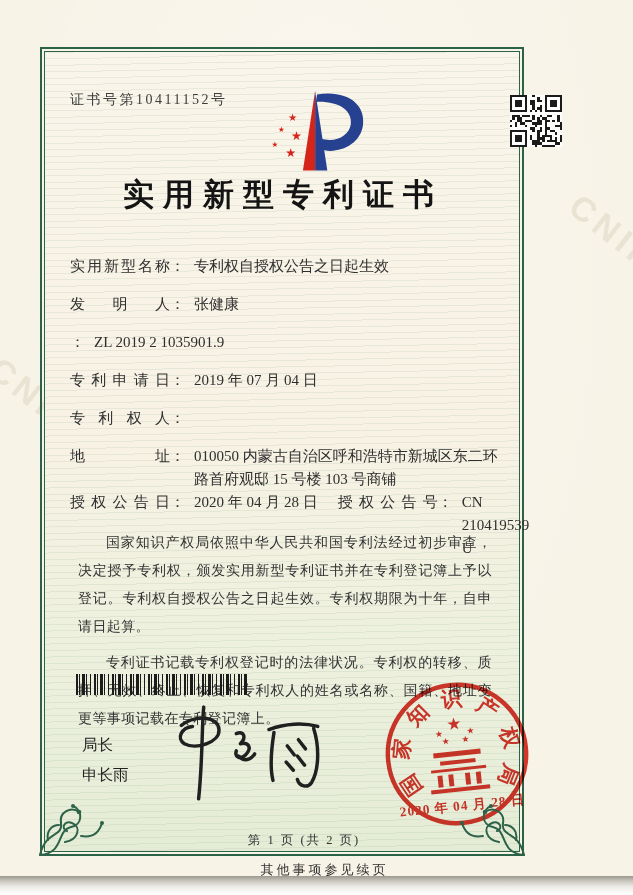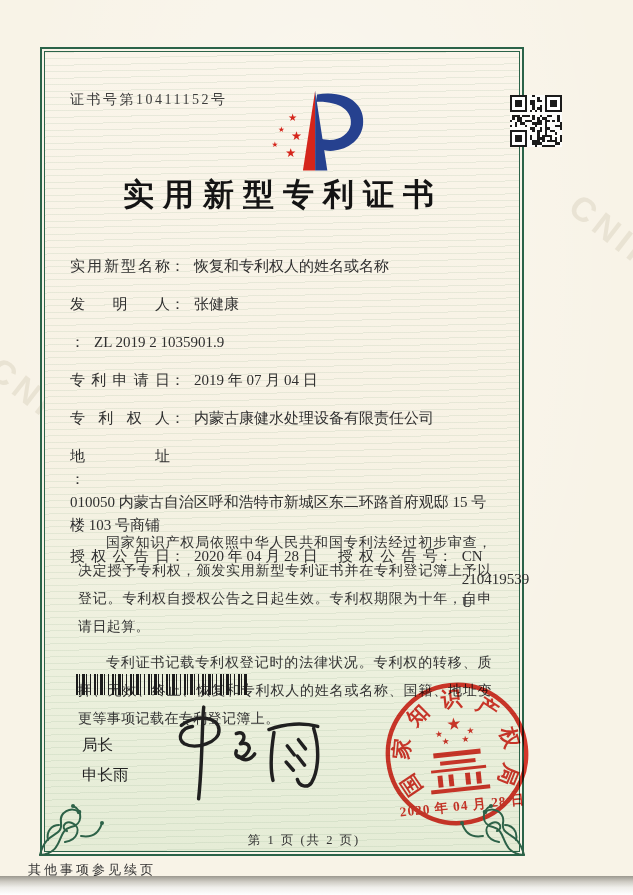--- a/index.html
+++ b/index.html
@@ -44,21 +44,21 @@
   .qr .qz{fill:#ffffff;}
   .title{position:absolute;left:0;right:0;top:126px;text-align:center;
     font:700 31px/1.3 var(--serif);letter-spacing:9px;color:#141414;padding-left:2px;}
 
   
   .fields{position:absolute;left:28px;right:24px;top:206px;}
   .row{display:flex;margin-bottom:15px;line-height:23px;font-size:15px;color:var(--ink);}
   .row .lab{flex:none;width:100px;text-align:justify;text-align-last:justify;}
   .row .colon{flex:none;margin-right:9px;}
   .row .val{flex:1;min-width:0;}
-  .row-addr{margin-bottom:8px;flex-direction:column;}
+  .row-addr{margin-bottom:0;}
   .pair-row .val-fix{flex:none;}
   .lab2{margin-left:20px;}
 
   
   .paras{position:absolute;left:28px;right:22px;top:472px;}
   .para{margin:8px;text-indent:2em;font-size:14px;line-height:28px;color:#333;
         text-align:justify;letter-spacing:.4px;}
 
   
   .barcode{position:absolute;left:34px;top:625px;width:172px;height:21px;
@@ -79,22 +79,22 @@
         transform:rotate(-6deg);opacity:.93;mix-blend-mode:multiply;}
   .seal-ring{fill:none;stroke:var(--red);stroke-width:4.5;}
   .seal-arc text{font-family:var(--serif);font-weight:700;font-size:21px;fill:var(--red);text-anchor:middle;}
   .seal-emblem rect{fill:var(--red);}
   .seal-emblem text{fill:var(--red);text-anchor:middle;font-family:var(--sans);}
   .seal-date{fill:var(--red);font:600 13.5px var(--serif);text-anchor:middle;letter-spacing:1px;}
 
   
   .page-ind{position:absolute;left:0;right:0;top:783px;text-align:center;
     font-size:12.5px;letter-spacing:2px;color:#333;padding-left:44px;}
-  .footer-note{position:absolute;left:16px;right:0;top:861px;text-align:left;
-    font-size:13px;letter-spacing:3px;color:#333;margin-left:12px;}
+  .footer-note{position:absolute;left:16px;right:0;top:861px;text-align:center;
+    font-size:13px;letter-spacing:3px;color:#333;}
 
   
   .flourish{position:absolute;width:86px;height:86px;}
   .fl-left{left:-7px;bottom:-7px;}
   .fl-right{right:-7px;bottom:-7px;transform:scaleX(-1);}
   .flourish path{fill:none;stroke:#2d6248;stroke-width:2;stroke-linecap:round;}
   .flourish circle{fill:#2d6248;}
 </style>
 </head>
 <body>
@@ -255,40 +255,39 @@
             </g>
         </svg>
       </div>
 
       <div class="title">实用新型专利证书</div>
 
       <div class="fields">
         <div class="row">
           <span class="lab">实用新型名称</span>
             <span class="colon">：</span>
-            <span class="val">恢复和专利权人的姓名或名称</span>
+            <span class="val">专利权自授权公告之日起生效</span>
         </div>
         <div class="row">
           <span class="lab">发明人</span>
             <span class="colon">：</span>
             <span class="val">张健康</span>
         </div>
         <div class="row">
             <span class="colon">：</span>
             <span class="val">ZL 2019 2 1035901.9</span>
         </div>
         <div class="row">
           <span class="lab">专利申请日</span>
             <span class="colon">：</span>
             <span class="val">2019 年 07 月 04 日</span>
         </div>
         <div class="row">
           <span class="lab">专利权人</span>
             <span class="colon">：</span>
-            <span class="val">内蒙古康健水处理设备有限责任公司</span>
         </div>
         <div class="row row-addr">
           <span class="lab">地址</span>
             <span class="colon">：</span>
             <span class="val">010050 内蒙古自治区呼和浩特市新城区东二环路首府观邸 15 号楼 103 号商铺</span>
         </div>
         <div class="row pair-row">
           <span class="lab">授权公告日</span>
             <span class="colon">：</span>
             <span class="val val-fix">2020 年 04 月 28 日</span>

